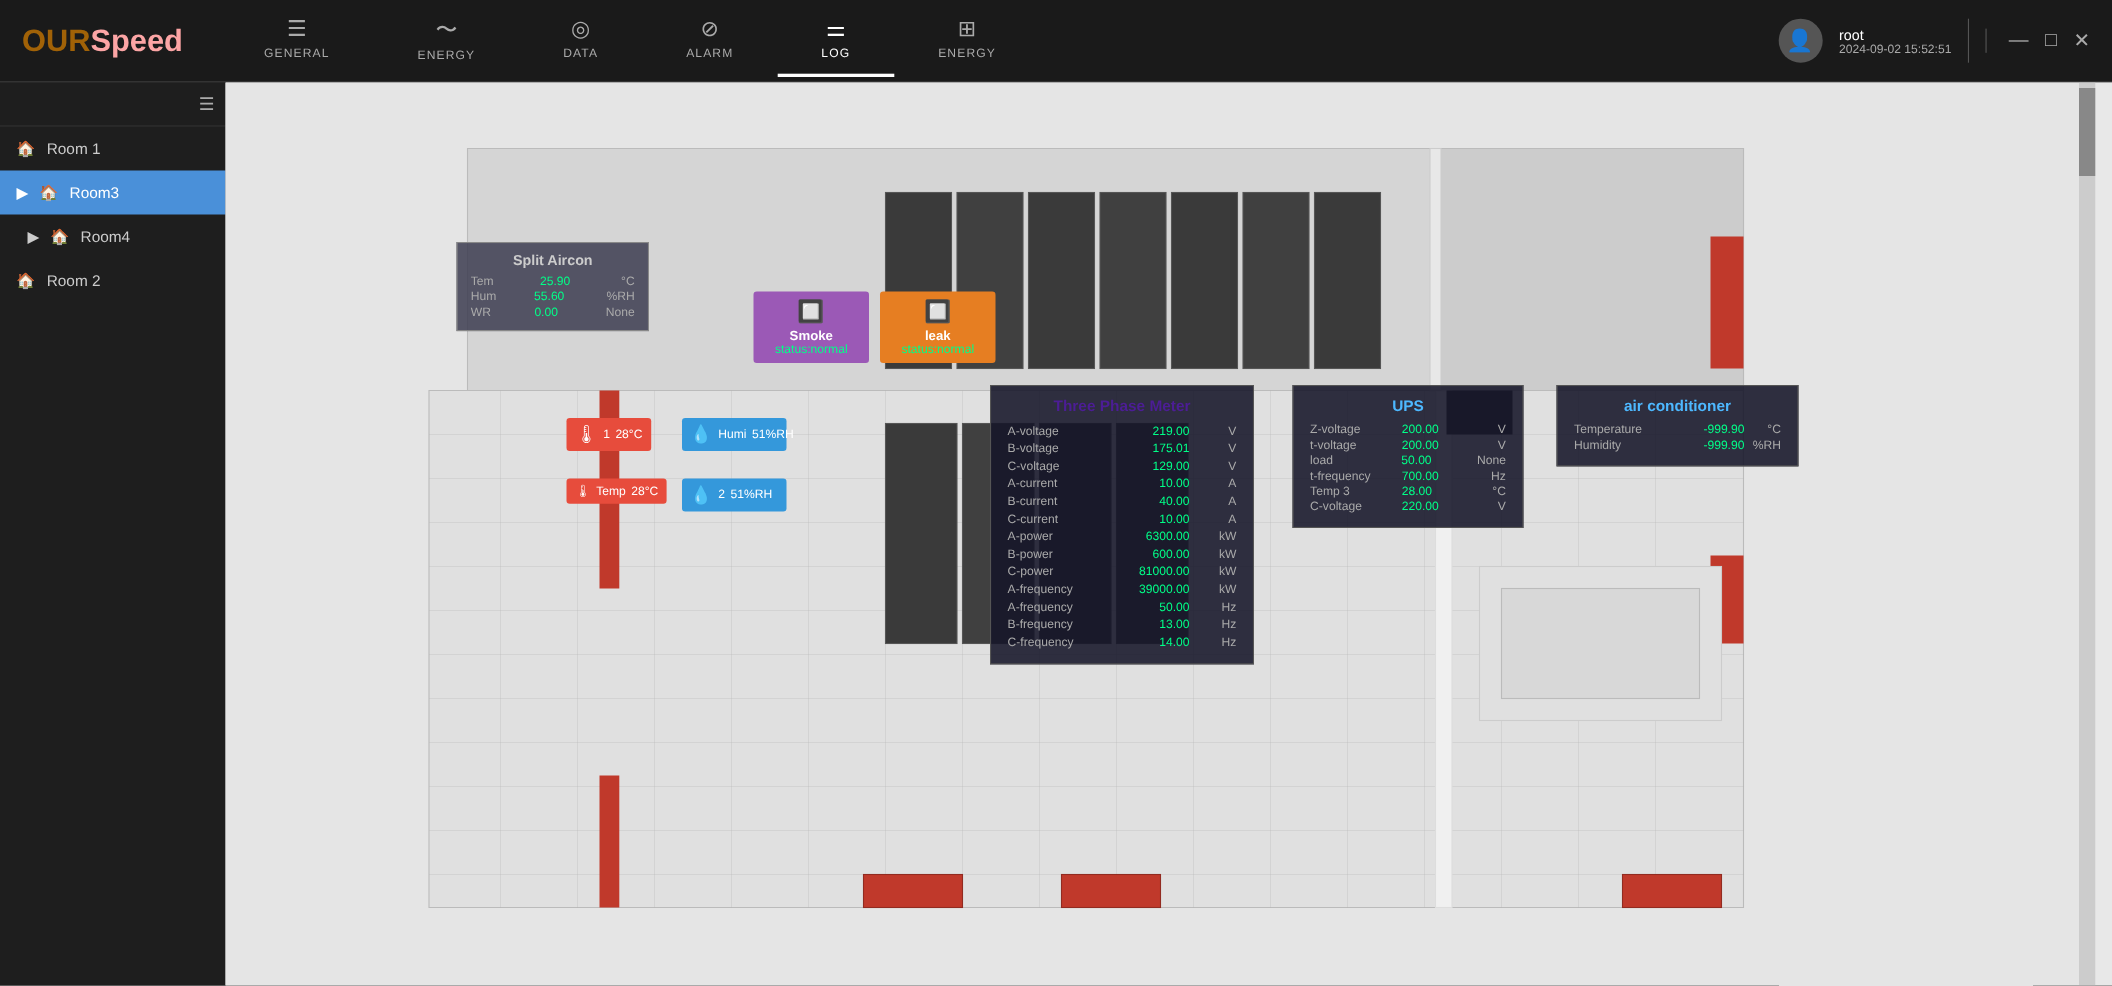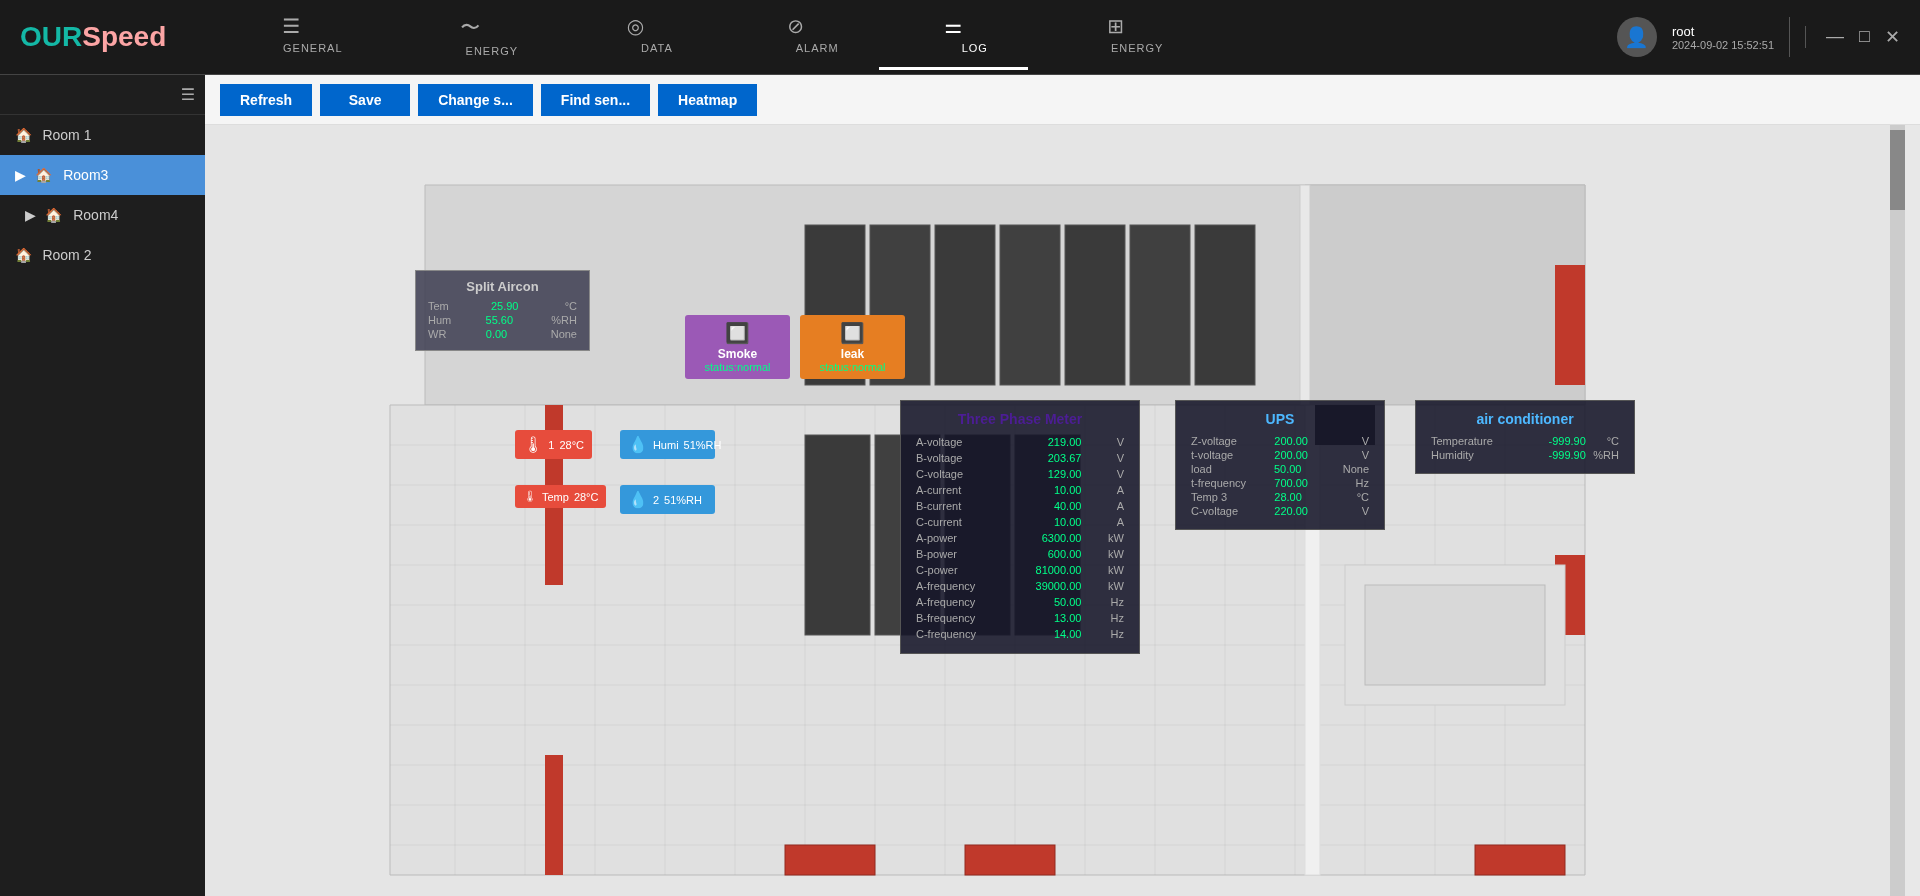--- a/index.html
+++ b/index.html
@@ -9,36 +9,36 @@
     .header {
       width: 100%; height: 75px; background: #1a1a1a;
       display: flex; align-items: center;
       border-bottom: 1px solid #444;
     }
     .logo {
       width: 200px; padding: 0 20px;
       font-size: 28px; font-weight: bold;
       color: white;
     }
-    .logo .our { color: #14b8a6; }
+    .logo .our { color: #a16207; }
     .logo .speed { color: #fca5a5; }
 
     .nav-items {
       display: flex; flex: 1; justify-content: flex-start;
       gap: 0;
     }
     .nav-item {
       display: flex; flex-direction: column; align-items: center;
       padding: 10px 40px; cursor: pointer; color: #aaa;
       font-size: 12px; gap: 4px;
       border-bottom: 3px solid transparent;
     }
     .nav-item.active { color: white; border-bottom: 3px solid white; }
     .nav-item .nav-icon { font-size: 20px; }
-    .nav-item .nav-label { font-size: 11px; letter-spacing: 1px; margin-left: 43px; }
+    .nav-item .nav-label { font-size: 11px; letter-spacing: 1px; }
 
     .header-right {
       display: flex; align-items: center; gap: 15px;
       padding-right: 20px;
     }
     .user-avatar {
       width: 40px; height: 40px; border-radius: 50%;
       background: #555; display: flex; align-items: center; justify-content: center;
       font-size: 20px; color: #aaa;
     }
@@ -346,27 +346,20 @@
       <span>Room4</span>
     </div>
     <div class="sidebar-item">
       <span class="room-icon">🏠</span>
       <span>Room 2</span>
     </div>
   </div>
 
   <div class="content">
 
-    <div class="toolbar">
-      <button class="toolbar-btn">Refresh</button>
-      <button class="toolbar-btn">Save</button>
-      <button class="toolbar-btn">Change s...</button>
-      <button class="toolbar-btn">Find sen...</button>
-      <button class="toolbar-btn">Heatmap</button>
-    </div>
 
     <div class="floorplan-area">
       <div class="room-visualization">
 
         <svg width="1400" height="820" style="position:absolute;top:0;left:0;">
 
           <polygon points="220,60 1380,60 1380,280 220,280" fill="#d5d5d5" stroke="#bbb" stroke-width="1"></polygon>
 
           <polygon points="1100,60 1380,60 1380,280 1100,280" fill="#cccccc" stroke="#bbb" stroke-width="1"></polygon>
 
@@ -496,21 +489,21 @@
 
         <div class="widget-three-phase">
           <div class="w-title">Three Phase Meter</div>
           <div class="w-row">
             <span class="w-label">A-voltage</span>
             <span class="w-value">219.00</span>
             <span class="w-unit">V</span>
           </div>
           <div class="w-row">
             <span class="w-label">B-voltage</span>
-            <span class="w-value">203.67</span>
+            <span class="w-value">175.01</span>
             <span class="w-unit">V</span>
           </div>
           <div class="w-row">
             <span class="w-label">C-voltage</span>
             <span class="w-value">129.00</span>
             <span class="w-unit">V</span>
           </div>
           <div class="w-row">
             <span class="w-label">A-current</span>
             <span class="w-value">10.00</span>

